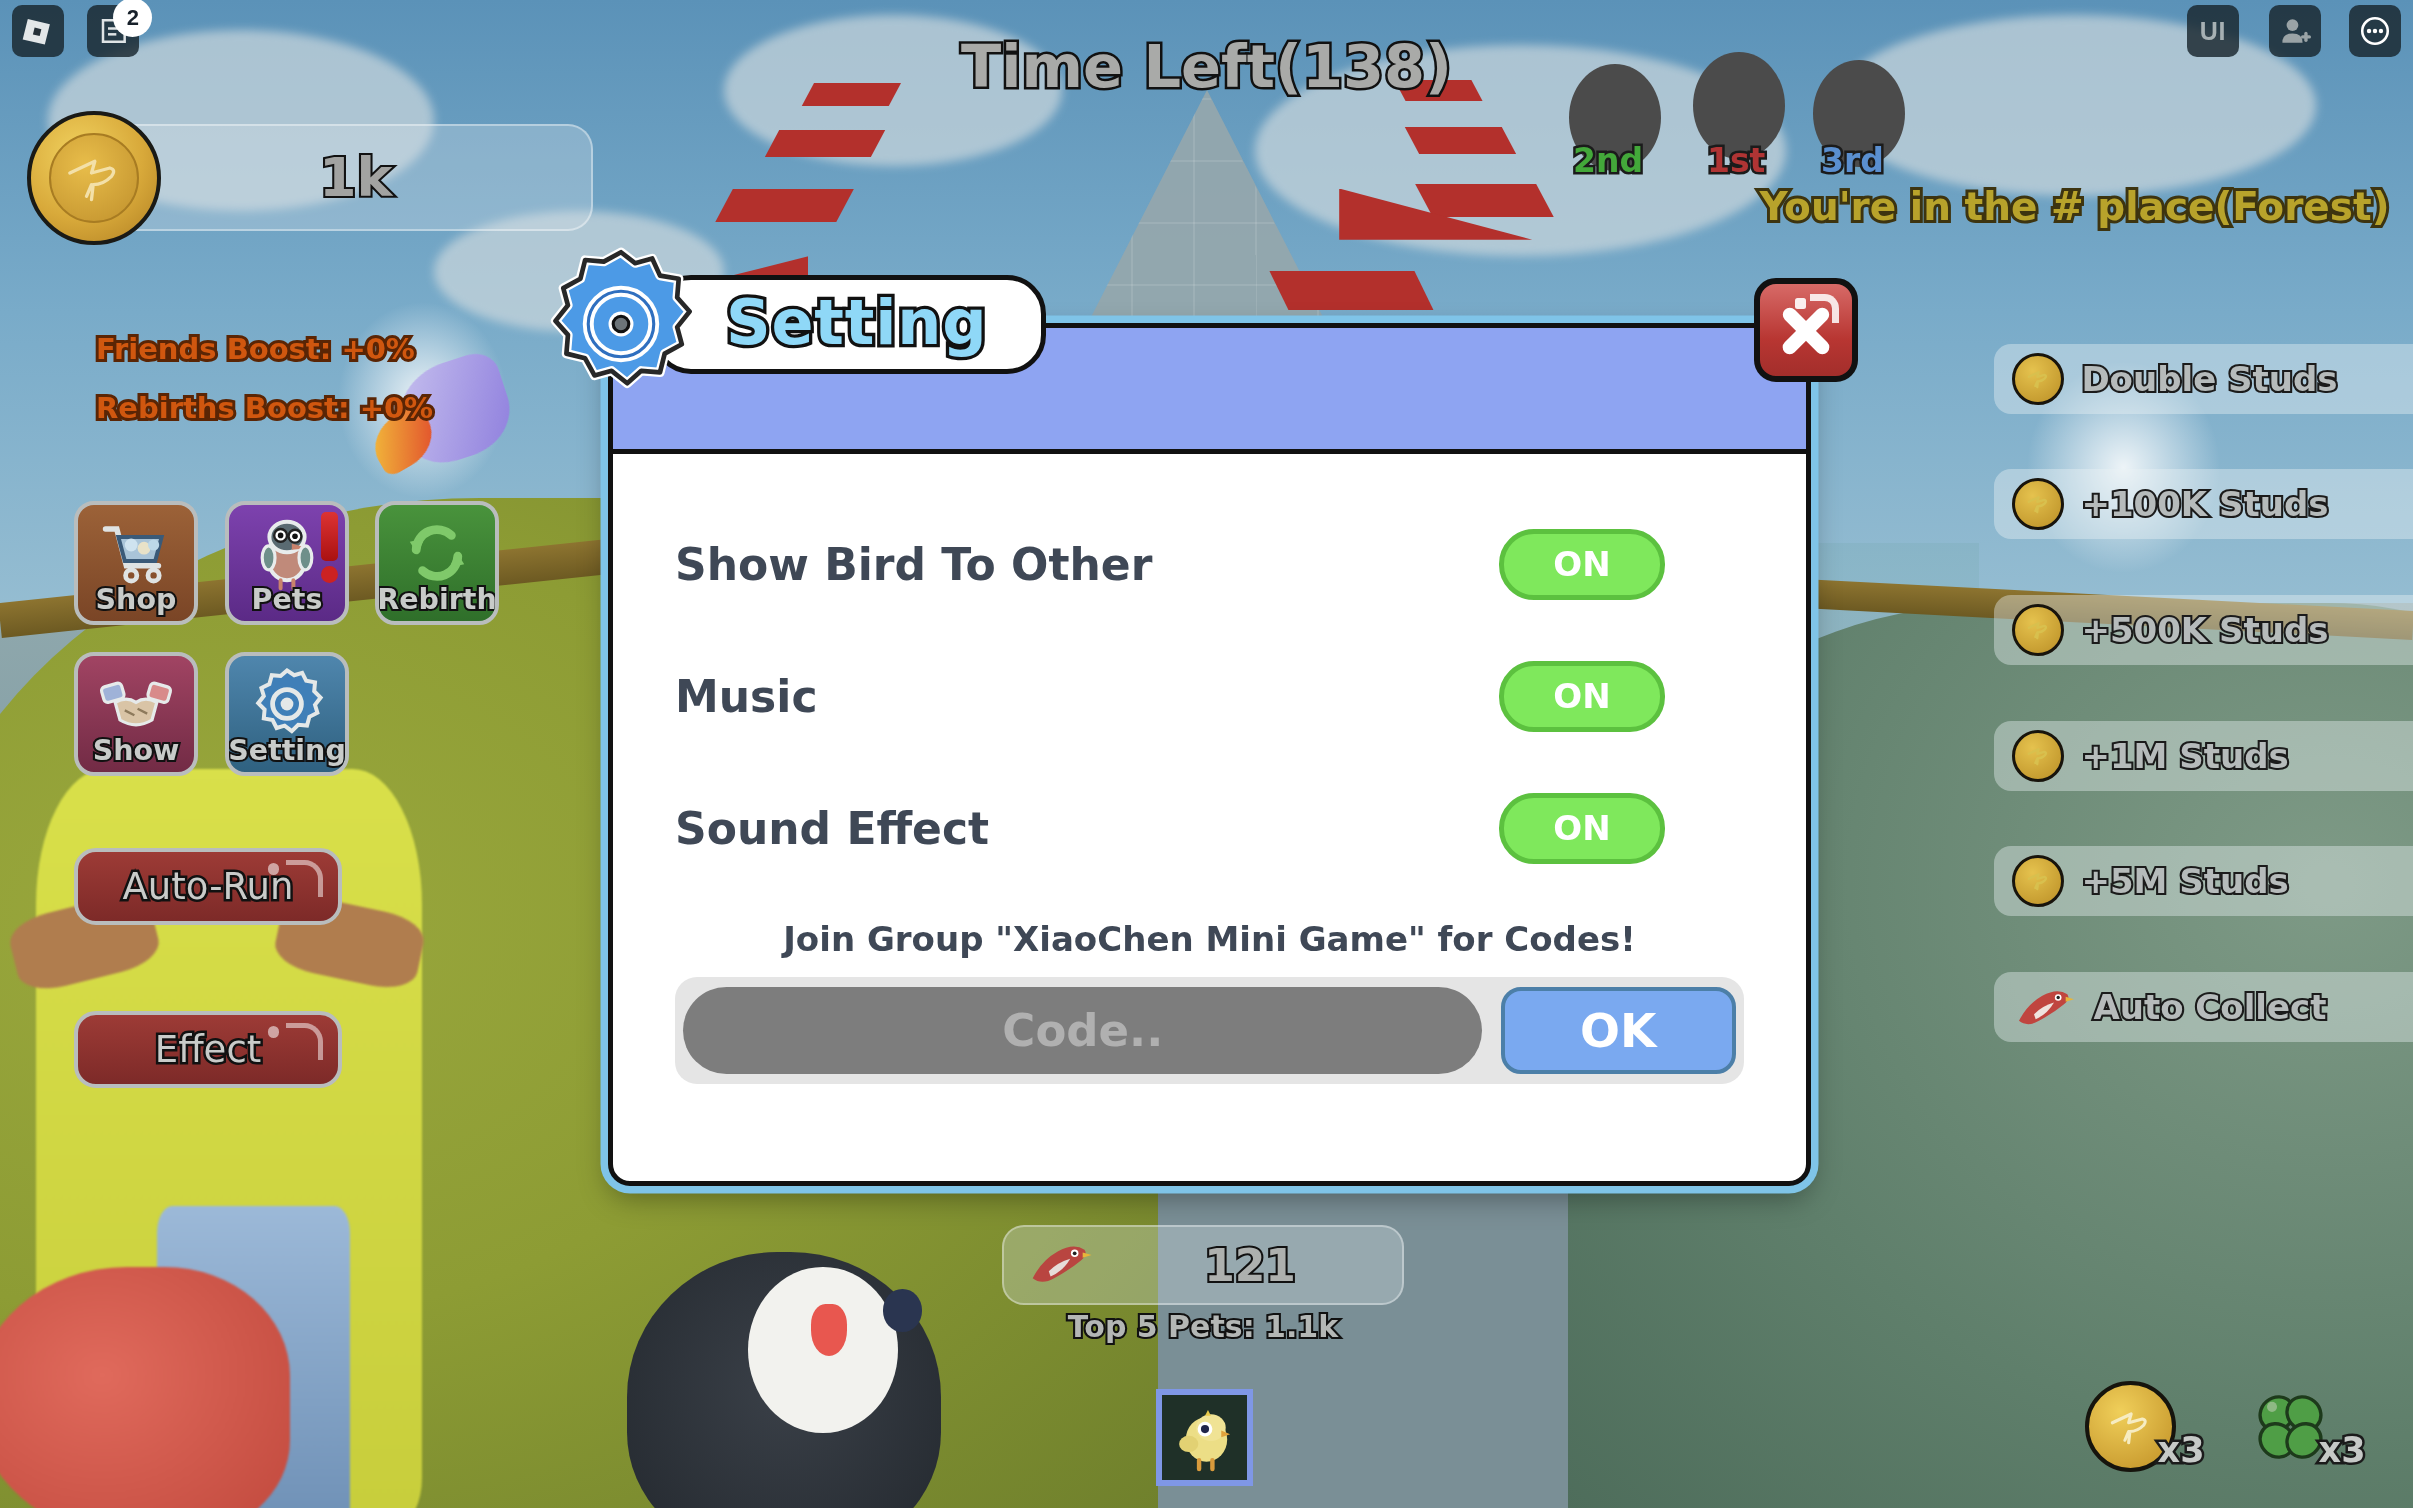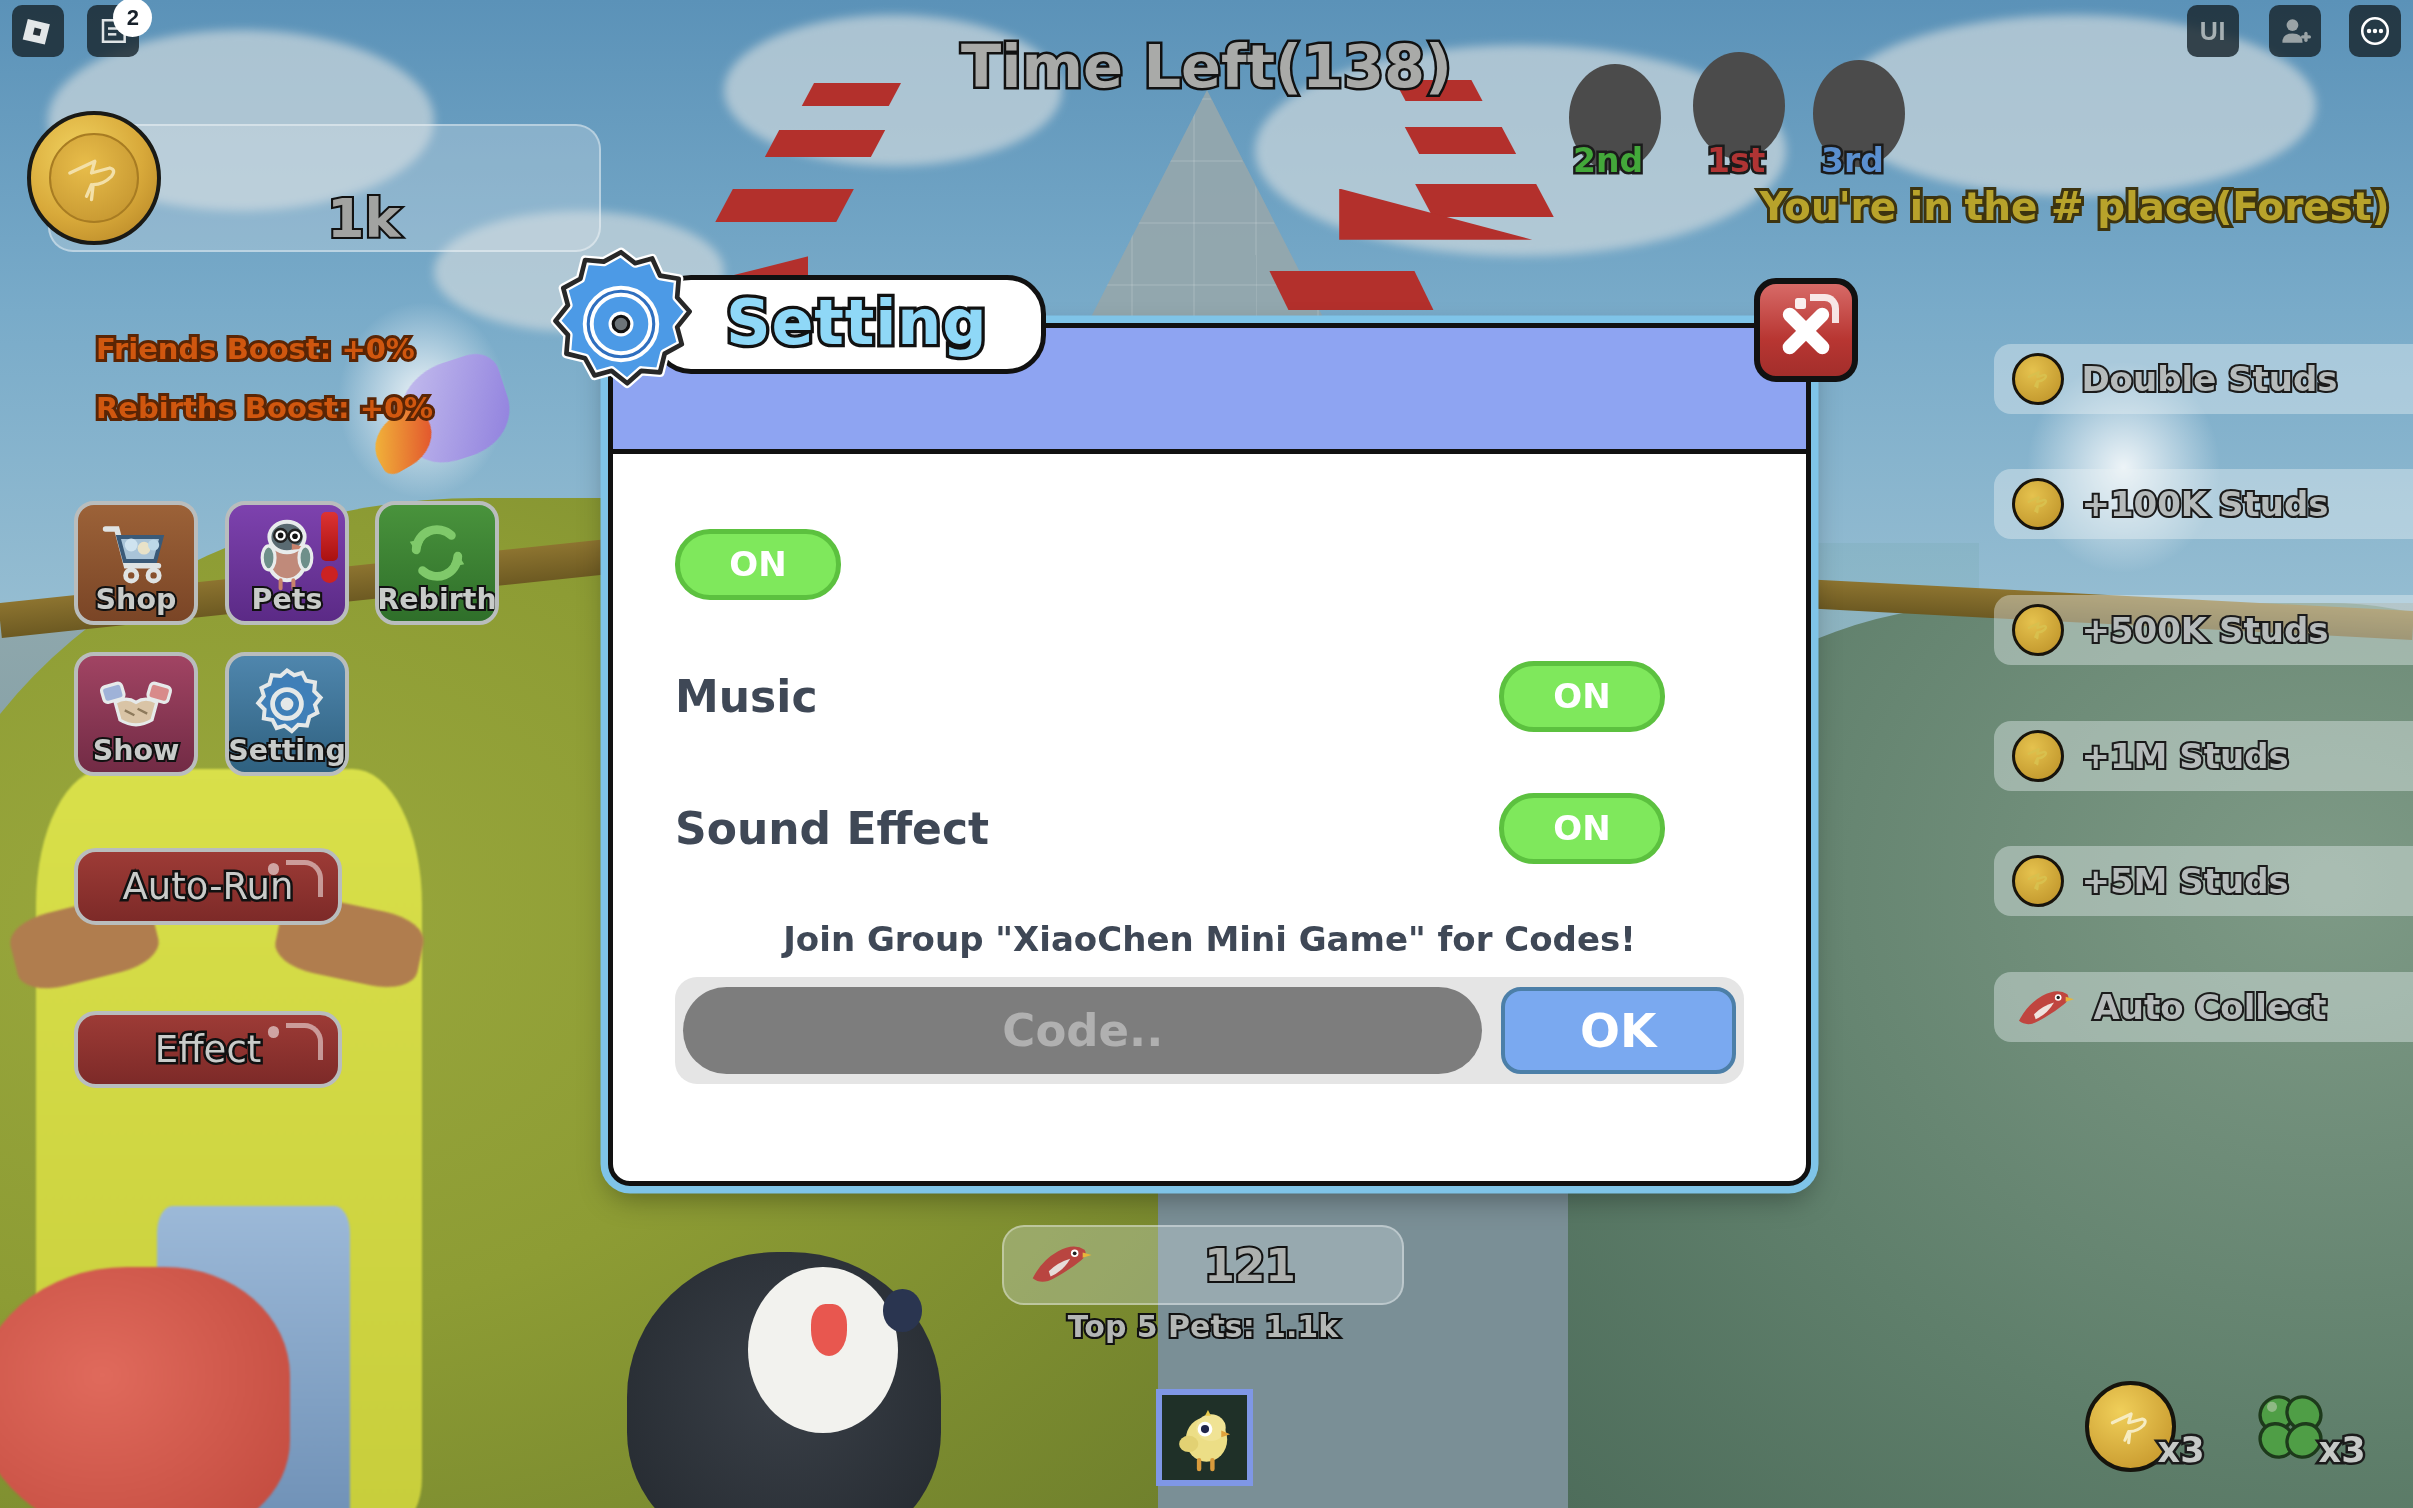--- a/index.html
+++ b/index.html
@@ -158,26 +158,26 @@
     text-align:center;
     font-size:59px; font-weight:bold;
     color:#a9aaa8;
     -webkit-text-stroke:5px #111;
     paint-order:stroke fill;
     font-family:"DejaVu Sans", sans-serif;
   }
 
   
   #coin-panel {
-    position:absolute; left:48px; top:124px;
-    width:553px; height:128px;
+    position:absolute; left:40px; top:124px;
+    width:553px; height:107px;
     background:rgba(214,226,231,.30);
     border:2.5px solid rgba(255,255,255,.38);
     border-radius:25px;
-    display:flex; align-items:flex-end;
+    display:flex; align-items:center;
   }
   #coin-value {
     margin-left:277px;
     font-size:54px; font-weight:bold; color:#a2a3a1;
     -webkit-text-stroke:4.2px #111; paint-order:stroke fill;
     font-family:"DejaVu Sans", sans-serif;
   }
   .coin {
     position:absolute; left:27px; top:111px;
     width:134px; height:134px; border-radius:50%;
@@ -760,20 +760,21 @@
     <span class="xmark">
         <span></span>
         <span></span>
       </span>
     <span class="cgloss"></span>
   </div>
 
   <div id="dialog-body">
 
     <div class="setting-row">
+      <span class="setting-label">Show Bird To Other</span>
       <span class="toggle">
         <span class="tlbl">ON</span>
       </span>
     </div>
 
     <div class="setting-row">
       <span class="setting-label">Music</span>
       <span class="toggle">
         <span class="tlbl">ON</span>
       </span>

